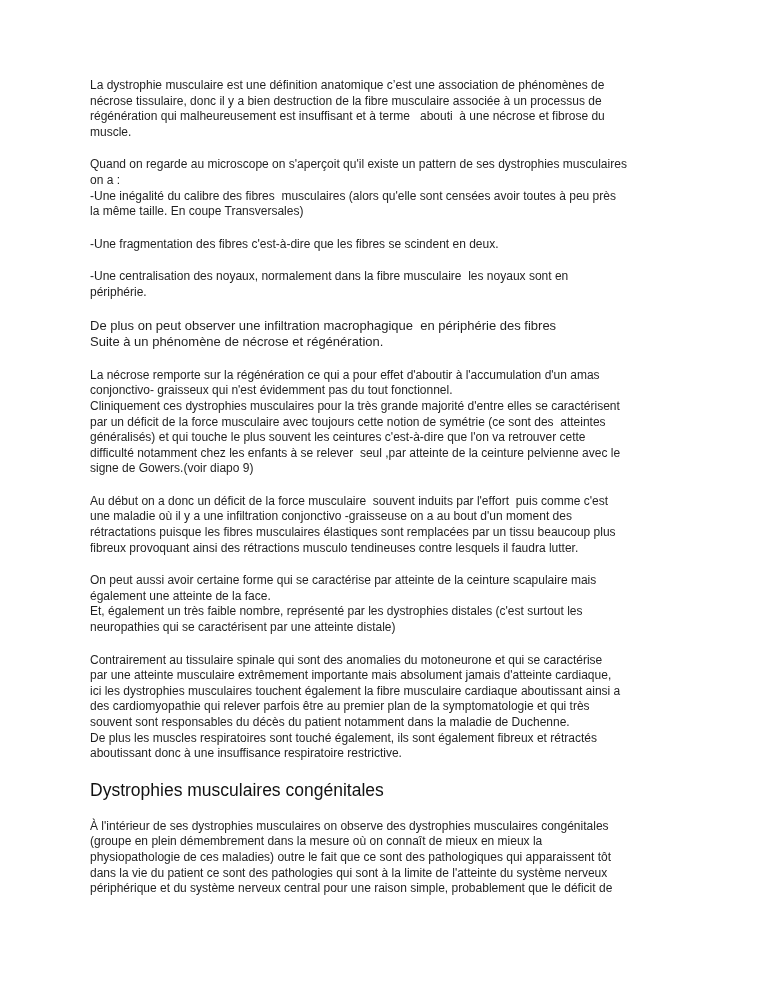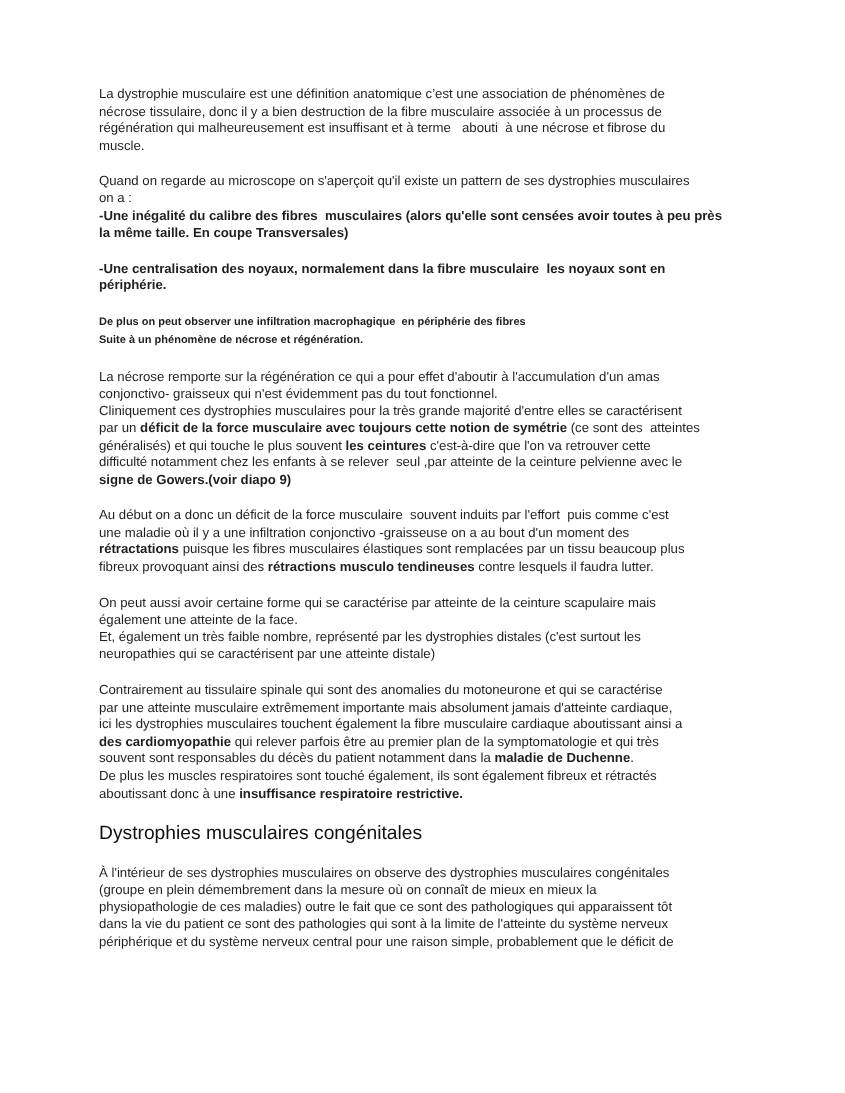--- a/index.html
+++ b/index.html
@@ -22,24 +22,24 @@
     background: #ffffff;
   }
   .para {
     margin: 0 0 17px 0;
     font-size: 12px;
     line-height: 15.6px;
     white-space: pre;
     font-weight: normal;
   }
   .para .b {
-    font-weight: bold;
+    font-weight: normal;
   }
   .para.big {
-    font-size: 10px;
+    font-size: 13px;
     line-height: 16.6px;
     font-weight: bold;
   }
   .heading {
     margin: 6px 0 18px 0;
     font-size: 17.5px;
     line-height: 22px;
     font-weight: normal;
     color: #111111;
     white-space: pre;
@@ -51,20 +51,21 @@
 <div class="doc-page">
   <div>
       <p class="para"><span>La dystrophie musculaire est une définition anatomique c’est une association de phénomènes de
 nécrose tissulaire, donc il y a bien destruction de la fibre musculaire associée à un processus de
 régénération qui malheureusement est insuffisant et à terme   abouti  à une nécrose et fibrose du
 muscle.</span></p>
       <p class="para"><span>Quand on regarde au microscope on s'aperçoit qu'il existe un pattern de ses dystrophies musculaires
 on a :
 </span><span class="b">-Une inégalité du calibre des fibres  musculaires (alors qu'elle sont censées avoir toutes à peu près
 la même taille. En coupe Transversales)</span></p>
+      <p class="para"><span class="b">-Une fragmentation des fibres c'est-à-dire que les fibres se scindent en deux.</span></p>
       <p class="para"><span class="b">-Une centralisation des noyaux, normalement dans la fibre musculaire  les noyaux sont en
 périphérie.</span></p>
       <p class="para big"><span class="b">De plus on peut observer une infiltration macrophagique  en périphérie des fibres
 Suite à un phénomène de nécrose et régénération.</span></p>
       <p class="para"><span>La nécrose remporte sur la régénération ce qui a pour effet d'aboutir à l'accumulation d'un amas
 conjonctivo- graisseux qui n'est évidemment pas du tout fonctionnel.
 Cliniquement ces dystrophies musculaires pour la très grande majorité d'entre elles se caractérisent
 par un </span><span class="b">déficit de la force musculaire avec toujours cette notion de symétrie</span><span> (ce sont des  atteintes
 généralisés) et qui touche le plus souvent </span><span class="b">les ceintures</span><span> c'est-à-dire que l'on va retrouver cette
 difficulté notamment chez les enfants à se relever  seul ,par atteinte de la ceinture pelvienne avec le

